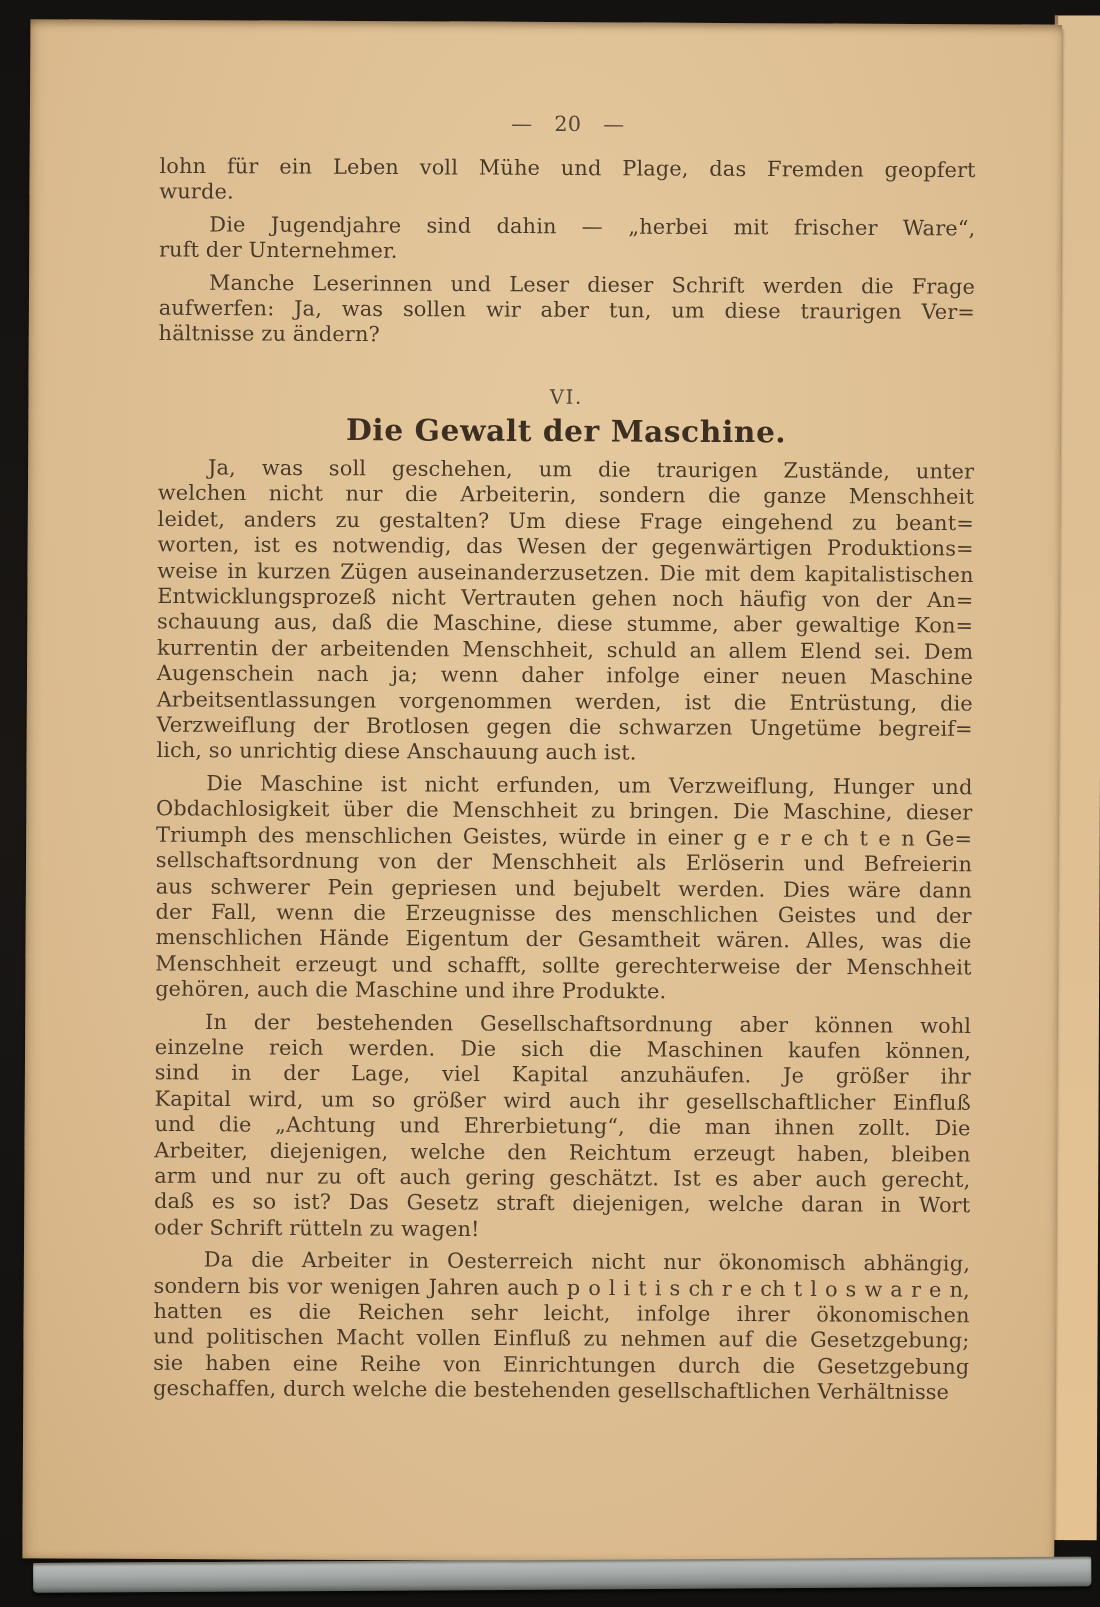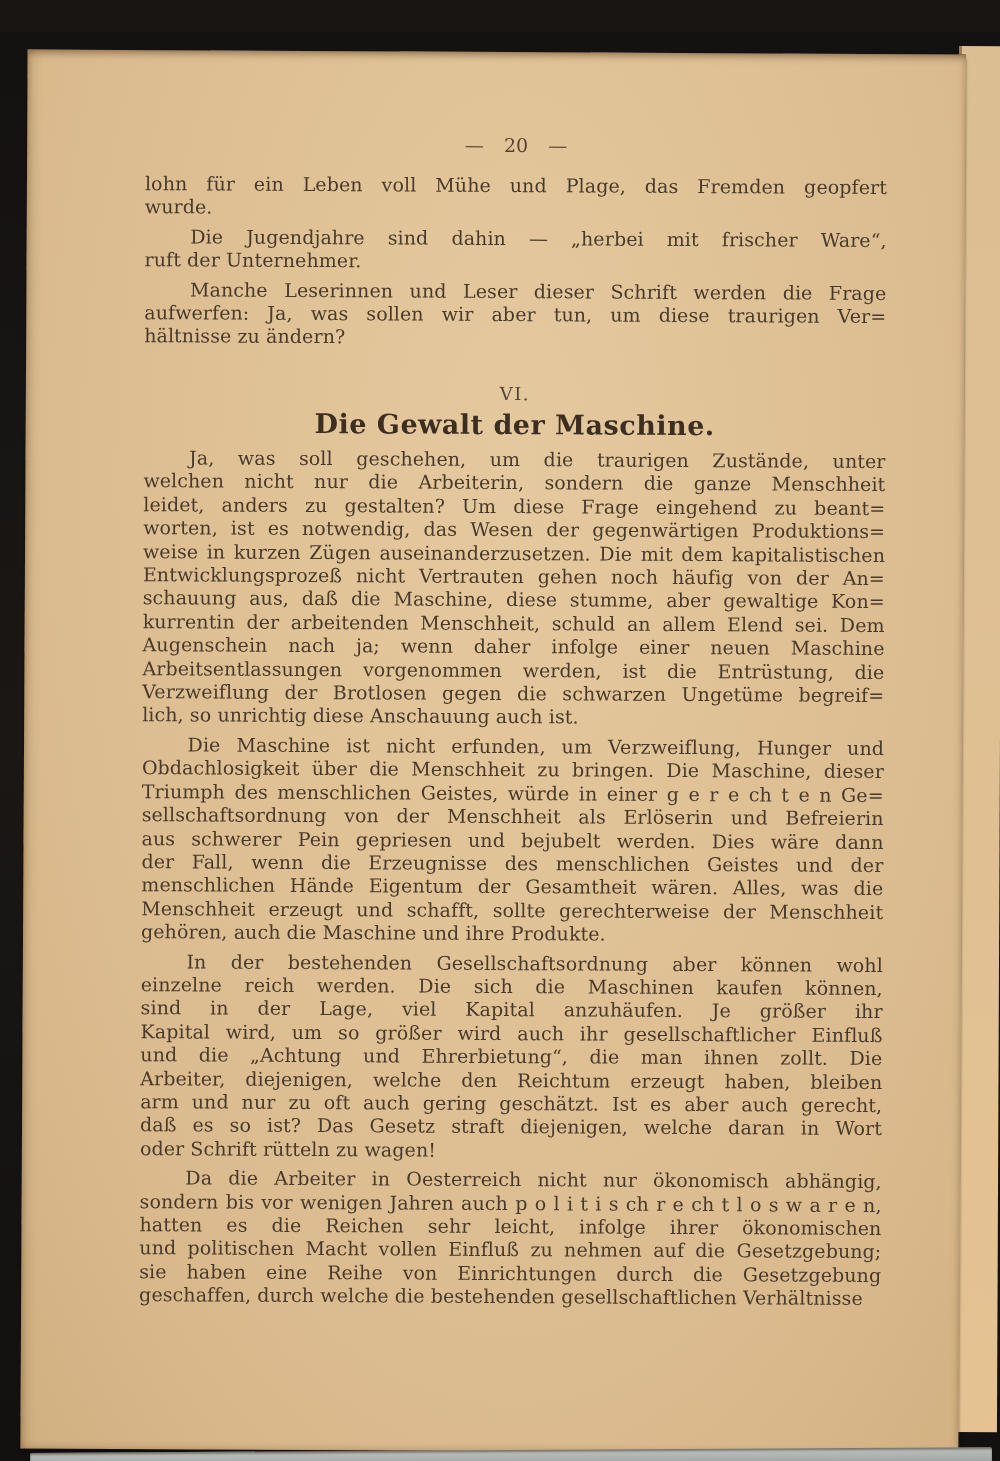--- a/index.html
+++ b/index.html
@@ -6,21 +6,20 @@
     margin: 0; padding: 0;
     width: 1000px; height: 1461px;
     background: #181512;
     overflow: hidden;
     font-family: "DejaVu Serif", serif;
     position: relative;
   }
   .scan {
     position: absolute; inset: 0;
     background: linear-gradient(180deg, #141210 0%, #1a1715 50%, #121110 100%);
-    margin-top: 32px;
   }
   
   .adjacent-page {
     position: absolute;
     left: 959px; top: 14px;
     width: 41px; height: 1386px;
     background: linear-gradient(180deg, #dcbe93 0%, #e0c093 60%, #e6c292 100%);
     border-left: 3px solid rgba(92, 66, 38, 0.55);
     transform: rotate(0.25deg);
     transform-origin: top left;

